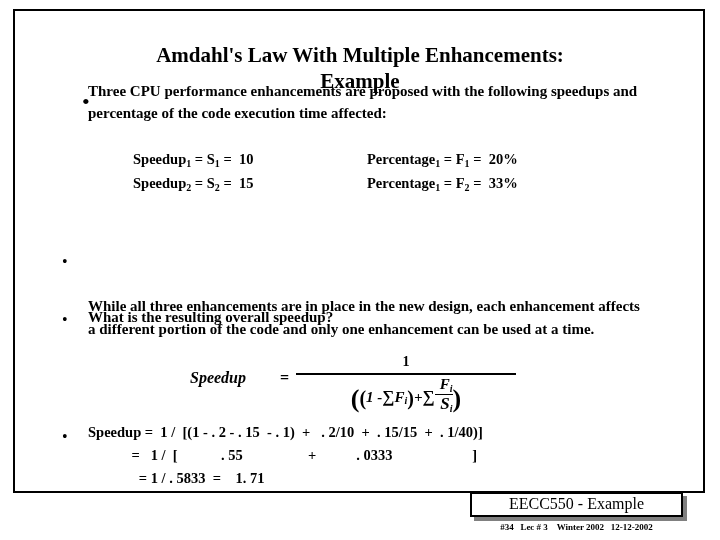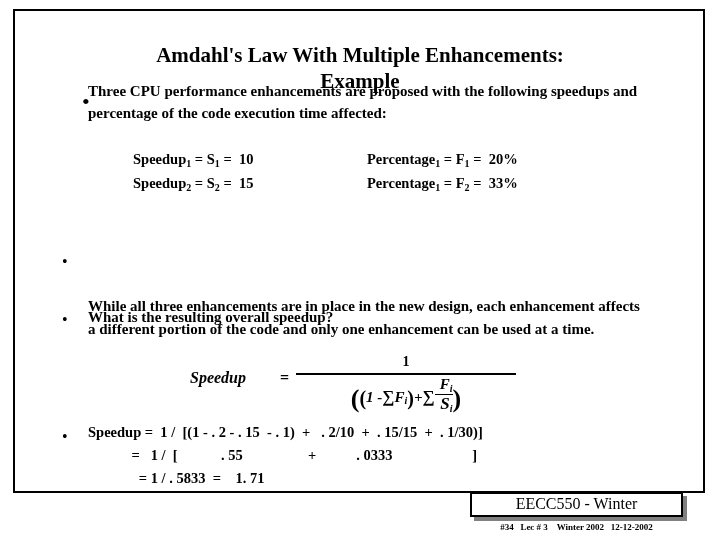--- a/index.html
+++ b/index.html
@@ -291,21 +291,21 @@
     <span class="formula-label">Speedup</span>
     <span class="formula-eq">=</span>
     <div class="frac">
       <div class="frac-num">1</div>
       <div class="frac-bar"></div>
       <div class="frac-den"><span class="paren">(</span><span class="paren-sm">(</span><span>1 -</span><span class="sigma">∑</span><span>F</span><sub>i</sub><span class="paren-sm">)</span><span>+</span><span class="sigma">∑</span><span class="inner-frac"><span class="n"><span>F</span><sub>i</sub></span><span class="bar"></span><span class="d"><span>S</span><sub>i</sub></span></span><span class="paren">)</span></div>
     </div>
   </div>
 
   <div class="bullet-dot b4-dot">•</div>
-  <div class="b4-text"><span>Speedup =  1 /  [(1 - . 2 - . 15  - . 1)  +   . 2/10  +  . 15/15  +  . 1/30)]</span>
+  <div class="b4-text"><span>Speedup =  1 /  [(1 - . 2 - . 15  - . 1)  +   . 2/10  +  . 15/15  +  . 1/40)]</span>
 <span>            =   1 /  [            . 55                  +           . 0333                      ]</span>
 <span>              = 1 / . 5833  =    1. 71</span></div>
 
   <div class="footer-shadow"></div>
   <div class="footer-box"></div>
-  <div class="footer-text">EECC550 - Winter</div>
+  <div class="footer-text">EECC550 - Example</div>
   <div class="footer-meta">#34   Lec # 3    Winter 2002   12-12-2002</div>
 </div>
 
 </body></html>

